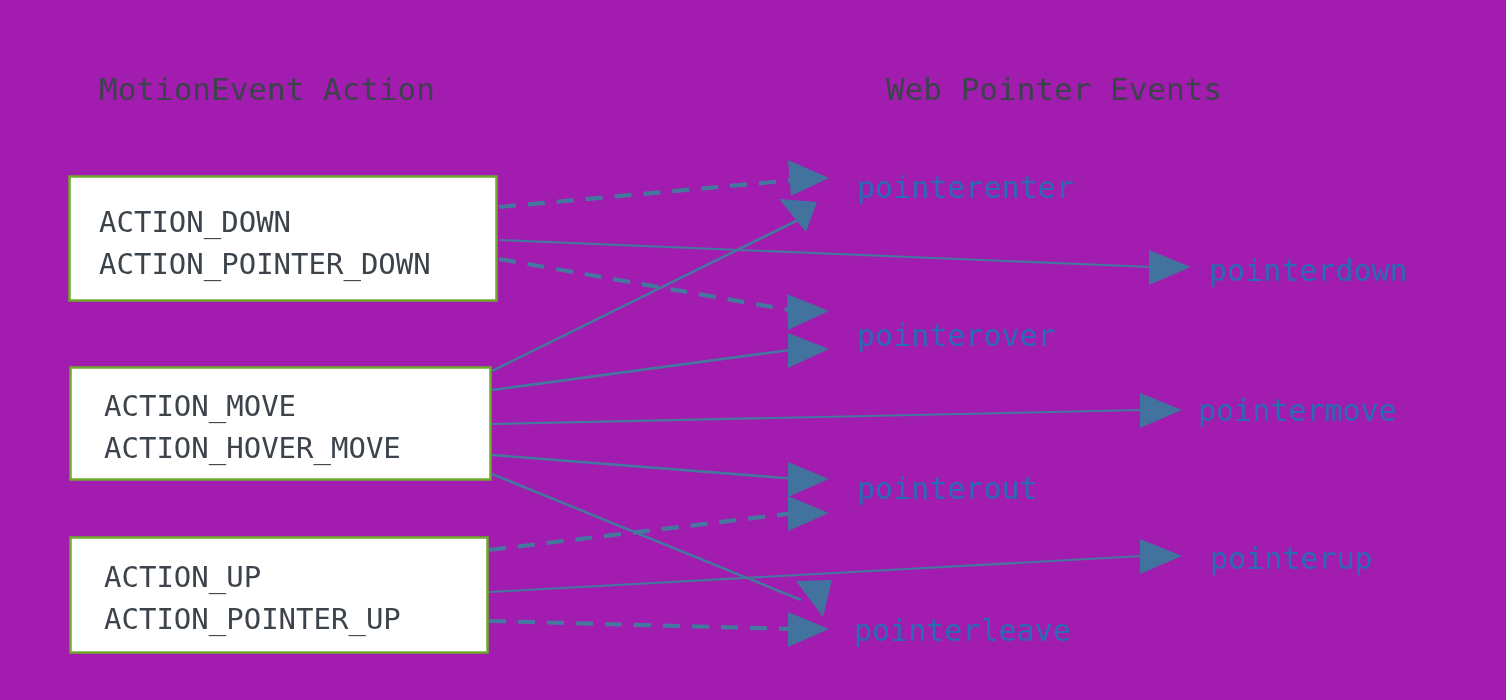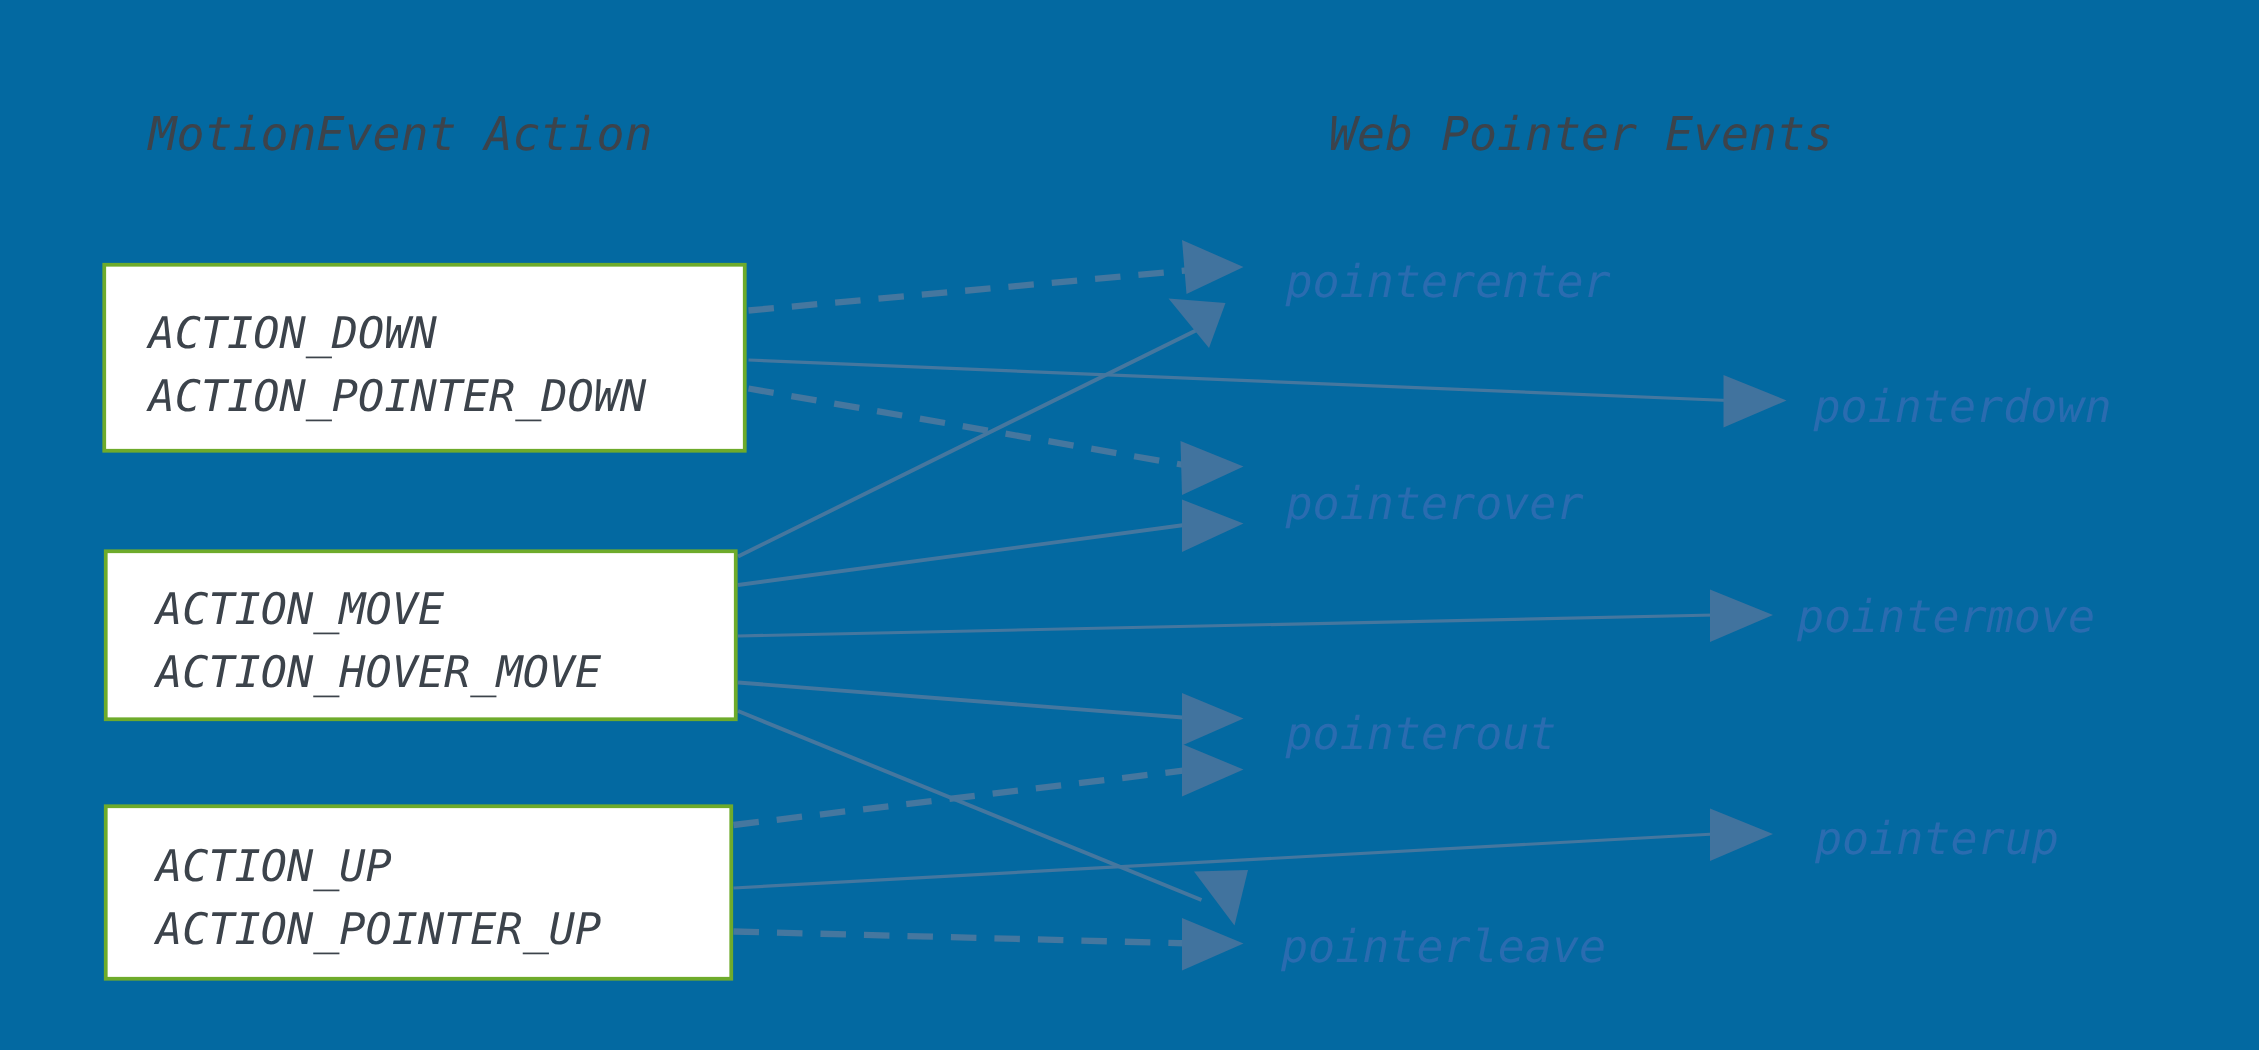--- a/index.html
+++ b/index.html
@@ -4,24 +4,23 @@
 <style>
   html, body {
     margin: 0;
     padding: 0;
     background: #ffffff;
   }
   #canvas {
     position: relative;
     width: 1506px;
     height: 700px;
-    background: #0369a1;
+    background: #a21caf;
     overflow: hidden;
     font-family: "DejaVu Sans Mono", "Liberation Mono", monospace;
-    font-style: italic;
   }
   svg.diagram {
     position: absolute;
     left: 0;
     top: 0;
     width: 1506px;
     height: 700px;
   }
   .col-header {
     fill: #3c434b;

